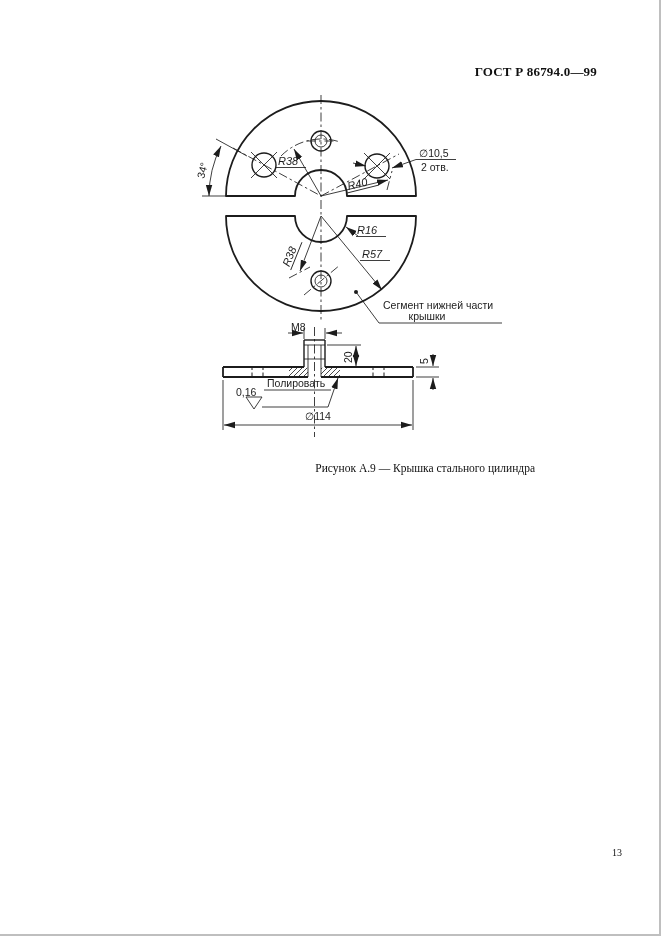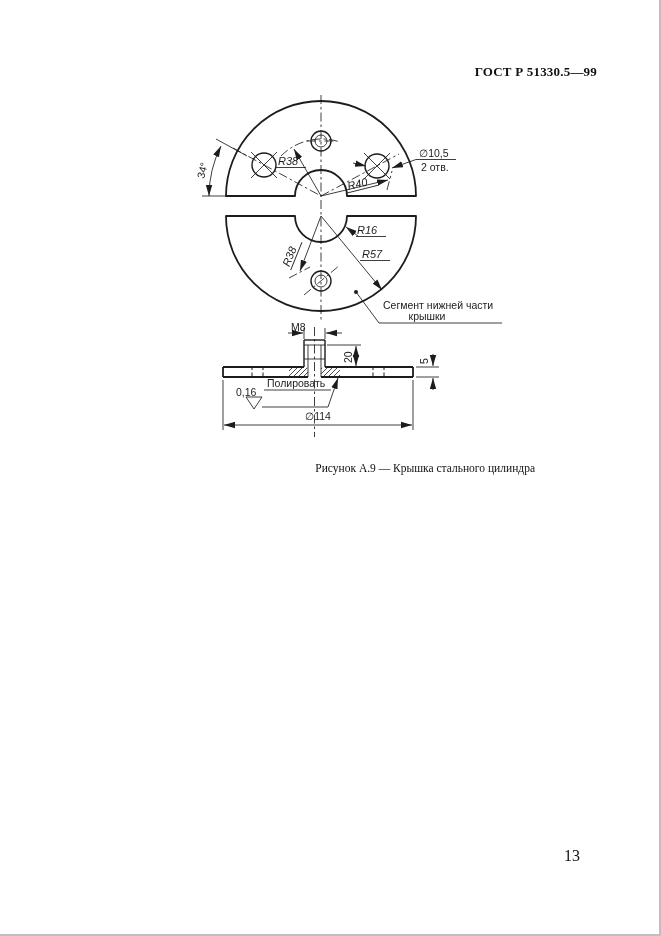--- a/index.html
+++ b/index.html
@@ -9,38 +9,38 @@
     border-right:2px solid #bfbfbf;border-bottom:2px solid #bfbfbf;box-sizing:border-box;
   }
   .hdr{
     position:absolute;top:64px;left:0;right:62px;text-align:right;
     font-weight:bold;font-size:13px;letter-spacing:.2px;
   }
   .caption{
     position:absolute;top:462px;left:165px;width:370px;text-align:right;
     font-size:11.5px;
   }
-  .pagenum{position:absolute;top:847px;left:564px;font-size:16px;}
+  .pagenum{position:absolute;top:847px;left:612px;font-size:10px;}
   svg{position:absolute;top:0;left:0;}
   svg text{font-family:"Liberation Sans",sans-serif;fill:#1c1c1c;}
   .dim{font-size:10.5px;}
   .rdim{font-size:11px;font-style:italic;}
   .note{font-size:10.5px;}
   .thick{stroke:#1c1c1c;stroke-width:1.8;fill:none;stroke-linejoin:round;}
   .med{stroke:#1c1c1c;stroke-width:1.4;fill:none;}
   .thin{stroke:#1c1c1c;stroke-width:.85;fill:none;}
   .cl{stroke:#1c1c1c;stroke-width:.85;fill:none;stroke-dasharray:9 3 2.5 3;}
   .hid{stroke:#1c1c1c;stroke-width:1;fill:none;stroke-dasharray:4 2.5;}
 </style>
 </head>
 <body>
 
 <div class="page">
 
-  <div class="hdr">ГОСТ Р 51330.5—99</div>
+  <div class="hdr">ГОСТ Р 86794.0—99</div>
 
   <svg width="661" height="936" viewBox="0 0 661 936">
     <defs>
       <marker id="ar" markerUnits="userSpaceOnUse" markerWidth="14" markerHeight="10" refX="11" refY="5" orient="auto-start-reverse">
         <path d="M11,5 L0,1.8 L0,8.2 Z" fill="#1c1c1c"></path>
       </marker>
       <pattern id="hatch" patternUnits="userSpaceOnUse" width="5" height="5">
         <path d="M0,5 L5,0" stroke="#1c1c1c" stroke-width=".8"></path>
       </pattern>
     </defs>

